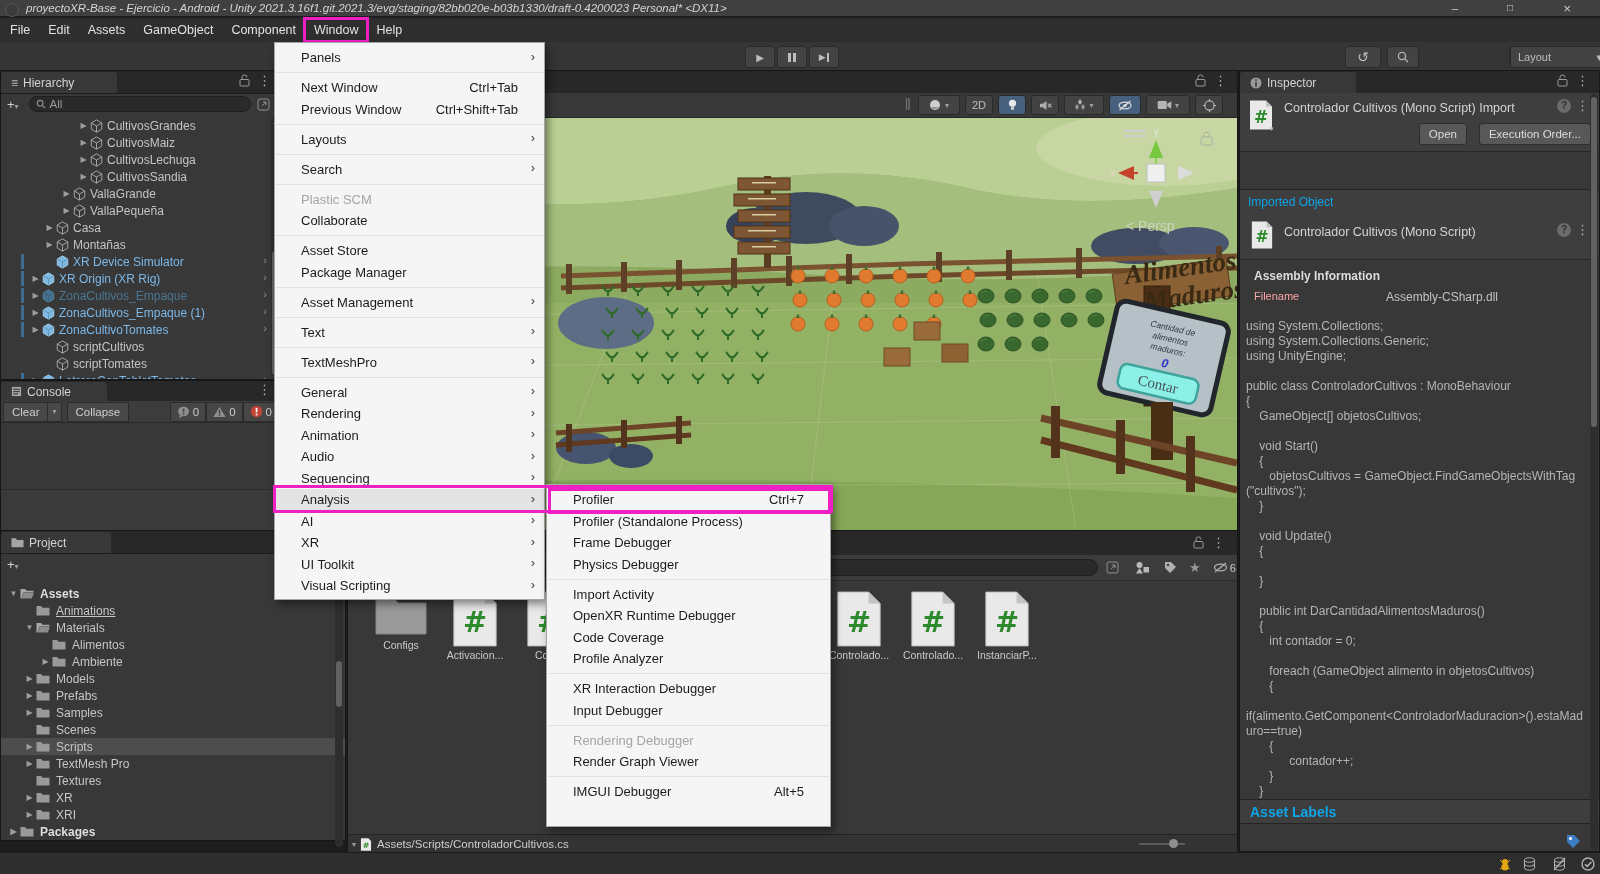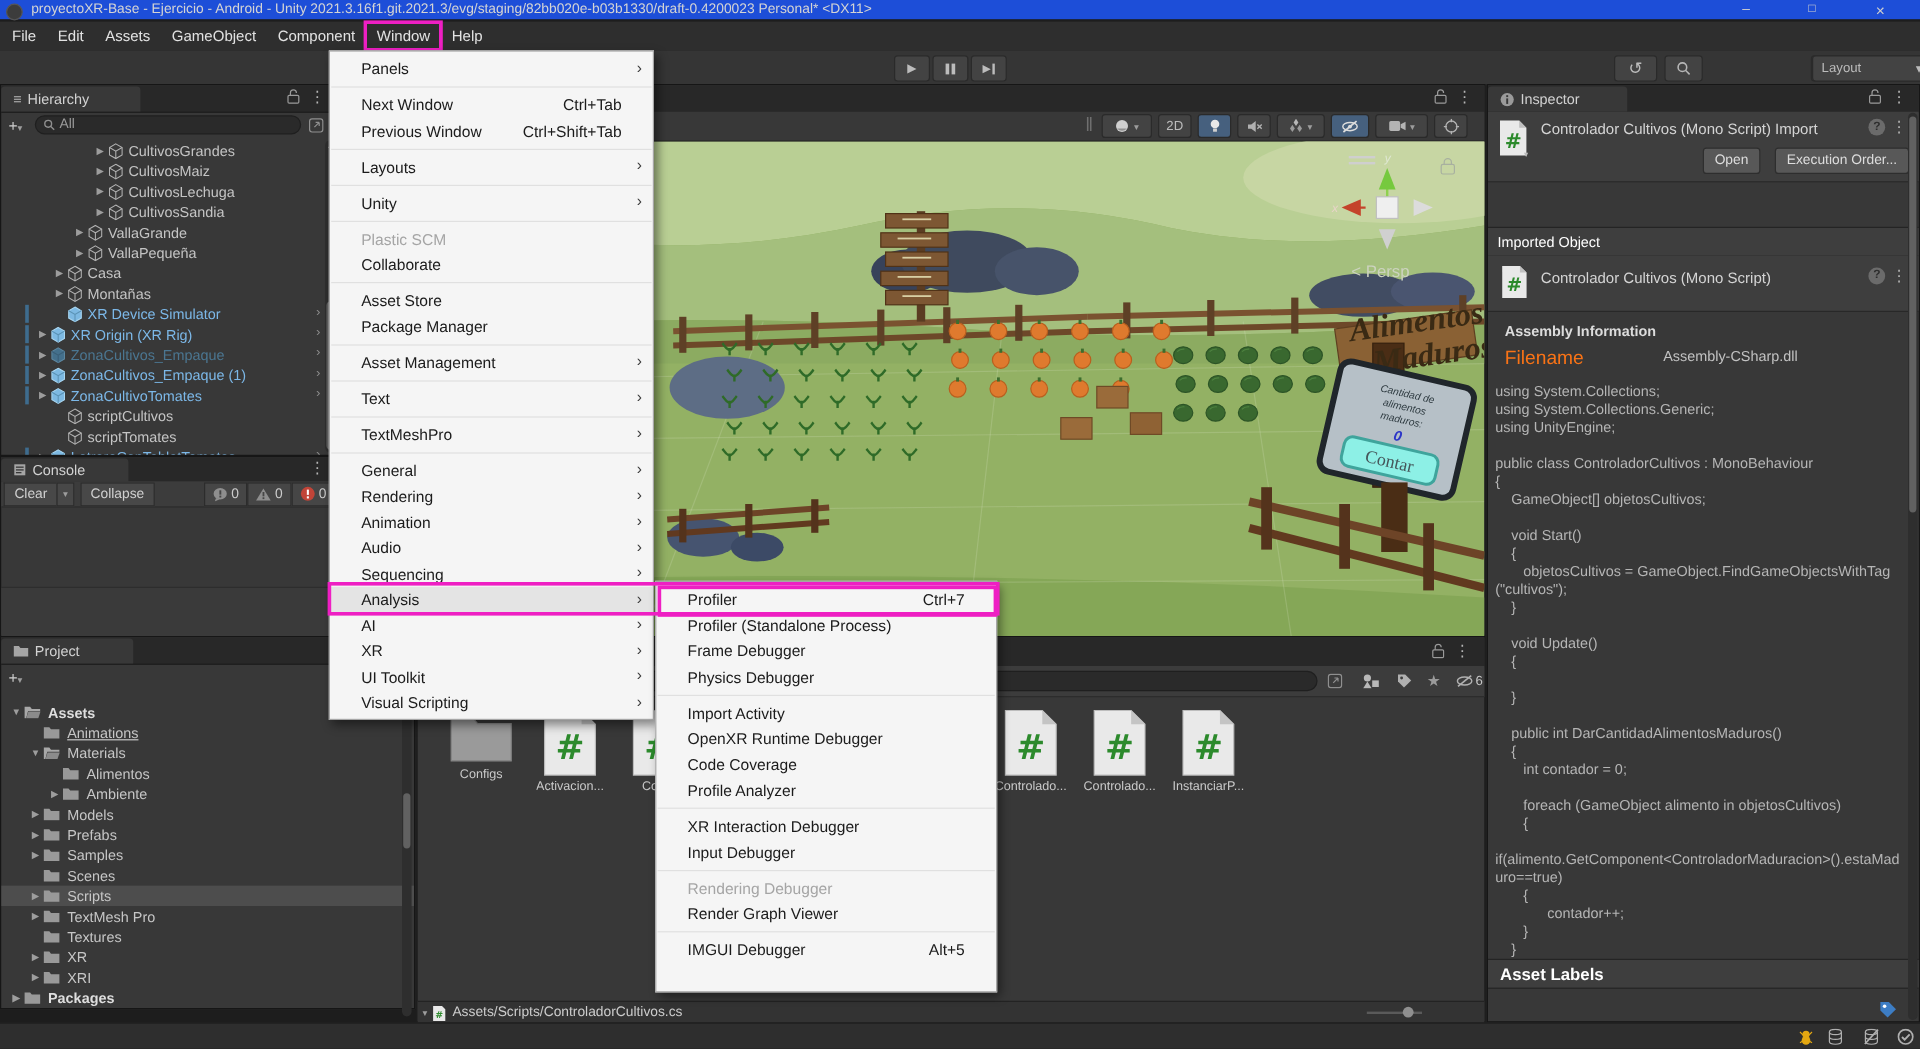--- a/index.html
+++ b/index.html
@@ -1,21 +1,21 @@
 <!DOCTYPE html>
 <html><head>
 <meta charset="utf-8">
 <style>
   html,body{margin:0;padding:0;background:#1d1d1d;}
   body{width:1600px;height:874px;position:relative;overflow:hidden;
        font-family:"Liberation Sans",sans-serif;-webkit-font-smoothing:antialiased;}
   .abs{position:absolute;}
   
-  #titlebar{left:0;top:0;width:1600px;height:16px;background:#1d4ed8;color:#d4d4d4;
-            display:flex;align-items:center;font-size:11.5px;}
+  #titlebar{left:0;top:0;width:1600px;height:16px;background:#404040;color:#d4d4d4;
+            display:flex;align-items:center;font-size:11.5px;font-style:italic;}
   #menubar{left:0;top:18px;width:1600px;height:24px;background:#2e2e2e;display:flex;align-items:center;}
   .mb-item{padding:3px 8px;font-size:12.5px;color:#e2e2e2;margin-left:2px;}
   .mb-item.boxed{box-shadow:0 0 0 3px #ee1fc3;}
   #toolbar{left:0;top:42px;width:1600px;height:28px;background:#353535;border-bottom:1px solid #262626;}
   .tbtn{height:20px;background:#434343;border:1px solid #2a2a2a;border-radius:3px;color:#bcbcbc;
         display:inline-flex;align-items:center;justify-content:center;font-size:11px;}
   
   .panel{position:absolute;background:#383838;border:1px solid #161616;box-sizing:border-box;}
   .tabstrip{position:absolute;left:0;top:0;right:0;height:22px;background:#282828;border-bottom:1px solid #1d1d1d;}
   .tab{position:absolute;left:0;top:1px;height:21px;background:#383838;display:flex;align-items:center;
@@ -46,21 +46,21 @@
   .fcell{width:74px;display:inline-flex;flex-direction:column;align-items:center;vertical-align:top;}
   .fcell .flabel{font-size:10.5px;color:#c9c9c9;max-width:72px;overflow:hidden;white-space:nowrap;text-align:center;margin-top:2px;}
   .fgap{margin-left:236px;}
   
   .ibtn{background:#585858;border:1px solid #2e2e2e;border-radius:3px;color:#dddddd;font-size:11.5px;
         height:20px;display:inline-flex;align-items:center;padding:0 9px;}
   #code{position:absolute;left:2px;right:10px;top:242px;height:482px;overflow:hidden;color:#b5b5b5;
         font-family:"Liberation Sans",sans-serif;font-size:12px;line-height:15px;white-space:pre-wrap;
         word-break:break-all;margin:0;padding:6px 6px 0 4px;}
   .isec{position:absolute;left:0;right:0;border-top:1px solid #242424;border-bottom:1px solid #242424;
-        background:#3e3e3e;display:flex;align-items:center;color:#ffffff;}
+        background:#3e3e3e;display:flex;align-items:center;color:#0ea5e9;}
   
   .lmenu{position:absolute;background:#f5f5f5;border:1px solid #a6a6a6;box-shadow:3px 4px 8px rgba(0,0,0,.45);
          padding:4px 0;z-index:50;box-sizing:border-box;}
   .mrow{height:21.5px;display:flex;align-items:center;padding:0 12px 0 26px;font-size:13px;color:#1b1b1b;position:relative;}
   .mrow .msh{margin-left:auto;padding-right:14px;}
   .mrow .msa{position:absolute;right:9px;top:2px;color:#3c3c3c;font-size:13px;}
   .mrow.mdis{color:#a5a5a5;}
   .mrow.mhl{background:#e4e4e4;}
   .msep{height:1px;background:#e0e0e0;margin:3.7px 1px 3.8px;}
   .pinkbox{position:absolute;border:3px solid #ee1fc3;z-index:60;pointer-events:none;}
@@ -947,21 +947,21 @@
     <svg class="abs" style="left:10px;top:8px;" width="24px" height="28" viewBox="0 0 52 60">
         <path d="M4 1h32l12 12v46H4z" fill="#e9e9e9"></path>
         <path d="M36 1l12 12H36z" fill="#c0c0c0"></path>
         <text x="26" y="46" font-size="34" font-weight="bold" fill="#2c8a2c" text-anchor="middle" font-family="DejaVu Sans,sans-serif">#</text>
       </svg>
     <div class="abs" style="left:44px;top:12px;color:#d4d4d4;font-size:12.5px;">Controlador Cultivos (Mono Script)</div>
     <span class="abs" style="right:28px;top:10px;width:14px;height:14px;border-radius:50%;background:#6b6b6b;color:#2e2e2e;font-size:10px;font-weight:bold;text-align:center;line-height:14px;">?</span>
     <span class="abs dots" style="right:10px;top:10px;">⋮</span>
   </div>
   <div class="abs" style="left:14px;top:198px;color:#dcdcdc;font-size:12px;font-weight:bold;">Assembly Information</div>
-  <div class="abs" style="left:14px;top:219px;color:#f97316;font-size:16px;">Filename</div>
+  <div class="abs" style="left:14px;top:219px;color:#fca5a5;font-size:11px;">Filename</div>
   <div class="abs" style="left:146px;top:219px;color:#c2c2c2;font-size:12px;">Assembly-CSharp.dll</div>
   <pre id="code">using System.Collections;
 using System.Collections.Generic;
 using UnityEngine;
 
 public class ControladorCultivos : MonoBehaviour
 {
     GameObject[] objetosCultivos;
 
     void Start()
@@ -1033,21 +1033,21 @@
       <span>Previous Window</span>
       <span class="msh">Ctrl+Shift+Tab</span>
     </div>
     <div class="msep"></div>
     <div class="mrow">
       <span>Layouts</span>
       <span class="msa">›</span>
     </div>
     <div class="msep"></div>
     <div class="mrow">
-      <span>Unity</span>
+      <span>Search</span>
       <span class="msa">›</span>
     </div>
     <div class="msep"></div>
     <div class="mrow mdis">
       <span>Plastic SCM</span>
     </div>
     <div class="mrow">
       <span>Collaborate</span>
     </div>
     <div class="msep"></div>

